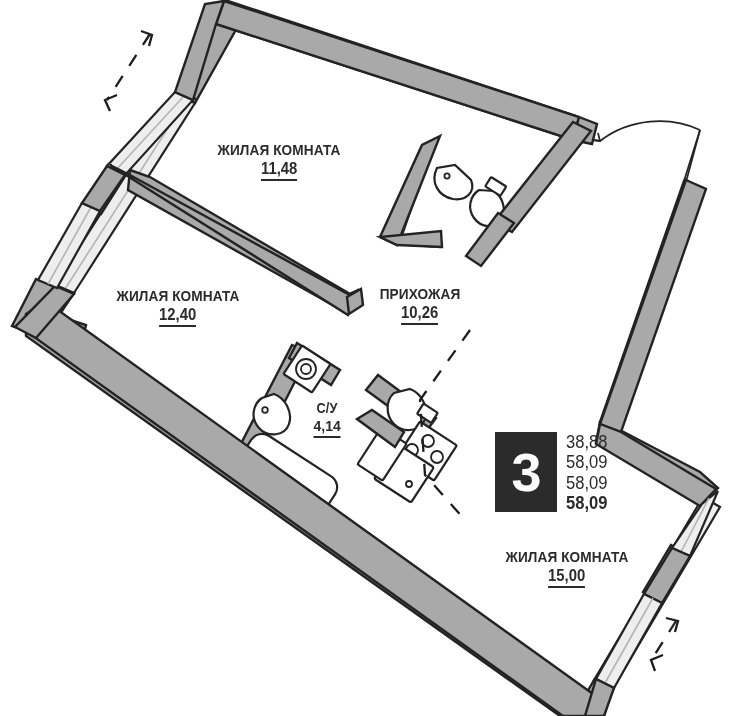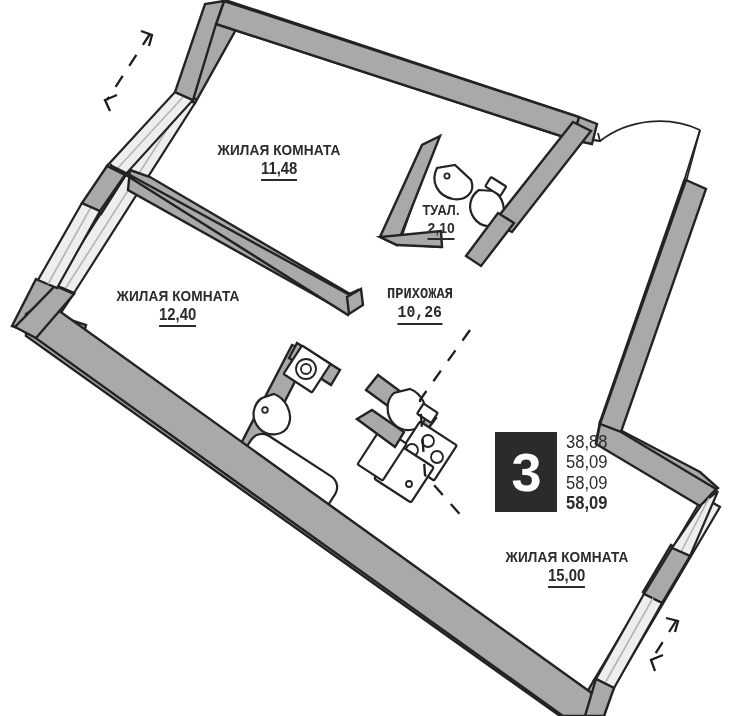--- a/index.html
+++ b/index.html
@@ -412,30 +412,30 @@
   <div class="room-label" style="left:189px; top:142px; width:180px;">
     <span class="rl-name">ЖИЛАЯ КОМНАТА</span>
     <span class="rl-area">11,48</span>
   </div>
 
   <div class="room-label" style="left:88px; top:288px; width:180px;">
     <span class="rl-name">ЖИЛАЯ КОМНАТА</span>
     <span class="rl-area">12,40</span>
   </div>
 
-  <div class="room-label small" style="left:398px; top:203px; width:86px;">
-    <span class="rl-name">ТУАЛ.</span>
-    <span class="rl-area">2,10</span>
-  </div>
-
-  <div class="room-label" style="left:356px; top:286px; width:128px;font-family:Liberation Mono, monospace;">
+
+  <div class="room-label" style="left:356px; top:286px; width:128px;">
     <span class="rl-name">ПРИХОЖАЯ</span>
     <span class="rl-area">10,26</span>
   </div>
 
+  <div class="room-label small" style="left:292px; top:401px; width:70px;">
+    <span class="rl-name">С/У</span>
+    <span class="rl-area">4,14</span>
+  </div>
 
 
   <div class="room-label" style="left:478px; top:549px; width:178px;">
     <span class="rl-name">ЖИЛАЯ КОМНАТА</span>
     <span class="rl-area">15,00</span>
   </div>
 
   <div id="summary-badge">
     <div id="rooms-count-box">
       <span>3</span>

